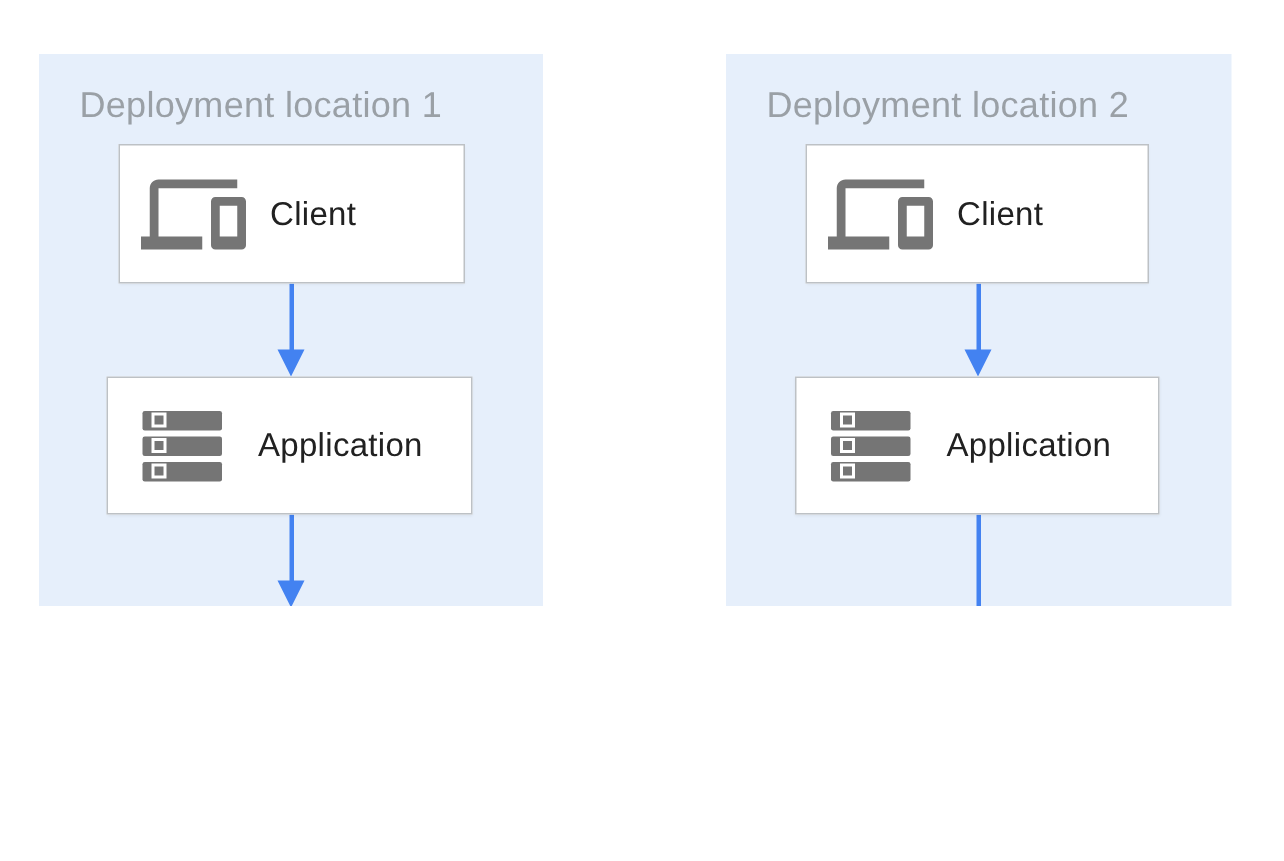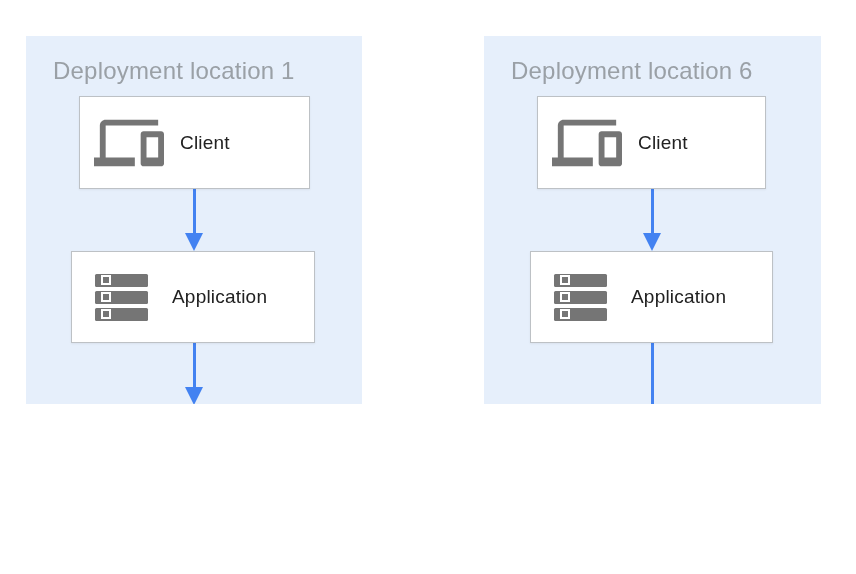--- a/index.html
+++ b/index.html
@@ -35,21 +35,21 @@
     box-sizing:border-box;
     display:flex;align-items:center;
     padding-left:14px;
   }
   .n-client1{left:79px;top:96px;width:231px;height:93px;}
   .n-app1{left:71px;top:251px;width:244px;height:92px;}
   .n-db1{left:79px;top:405px;width:232px;height:92px;}
   .n-client2{left:537px;top:96px;width:229px;height:93px;}
   .n-app2{left:530px;top:251px;width:243px;height:92px;}
   .node-label{
-    font-size:19px;color:var(--c-node_text);
+    font-size:22px;color:var(--c-node_text);
     margin-left:16px;white-space:nowrap;letter-spacing:.2px;
   }
   .icon{width:70px;height:70px;display:flex;align-items:center;justify-content:center;color:var(--c-icon_gray);flex:0 0 auto;}
   .icon svg{display:block;}
   
   .server-bars{display:block;width:53px;}
   .server-bars i{
     display:block;position:relative;width:53px;height:13px;
     background:var(--c-icon_gray);border-radius:1.5px;margin-bottom:4px;
   }
@@ -75,21 +75,21 @@
 </style>
 </head>
 <body>
 
 <div class="canvas">
 
   <section class="zone zone1">
     <div class="zone-label">Deployment location 1</div>
   </section>
   <section class="zone zone2">
-    <div class="zone-label">Deployment location 6</div>
+    <div class="zone-label">Deployment location 2</div>
   </section>
 
   <div class="edge e1-line"></div>
   <div class="head head-down e1-head"></div>
 
   <div class="edge e2-line"></div>
   <div class="head head-down e2-head"></div>
 
   <div class="edge e3-line"></div>
   <div class="head head-down e3-head"></div>

